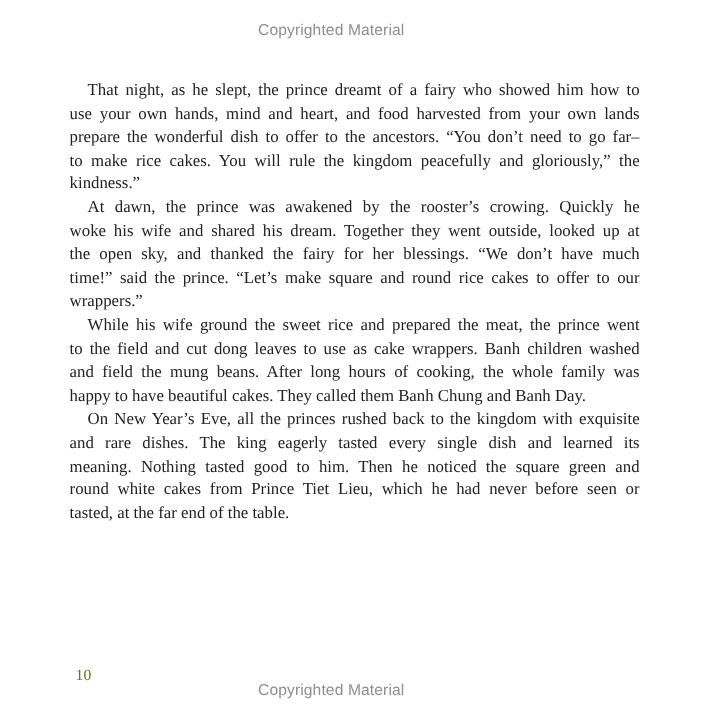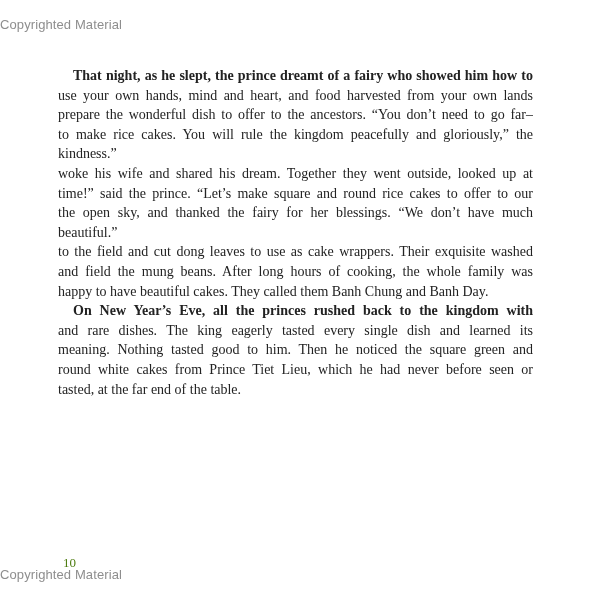--- a/index.html
+++ b/index.html
@@ -11,20 +11,21 @@
     width: 600px;
     height: 600px;
     background: #ffffff;
     overflow: hidden;
     font-family: "Liberation Serif", serif;
   }
   .notice {
     position: absolute;
     left: 0;
     width: 552px;
+    text-align: center;
     font-family: "Liberation Sans", sans-serif;
     font-size: 13px;
     color: #8e8e8e;
     letter-spacing: 0.1px;
   }
   .notice.top { top: 17px; }
   .notice.bottom { top: 567px; }
   .body-text {
     position: absolute;
     left: 58px;
@@ -36,21 +37,21 @@
     color: #222222;
   }
   .line {
     text-align: justify;
     text-align-last: justify;
     white-space: normal;
     overflow: hidden;
     height: 19.6px;
   }
   .line.end { text-align-last: left; }
-  .line.indent { text-indent: 15px; font-weight: bold; }
+  .line.indent { text-indent: 15px; }
   .page-number {
     position: absolute;
     left: 63px;
     top: 555px;
     font-family: "Liberation Serif", serif;
     font-size: 13px;
     color: #4d7c0f;
   }
 </style>
 </head>
@@ -58,25 +59,27 @@
 
 <div class="page">
   <div class="notice top">Copyrighted Material</div>
 
   <div class="body-text">
       <div class="line indent">That night, as he slept, the prince dreamt of a fairy who showed him how to</div>
       <div class="line">use your own hands, mind and heart, and food harvested from your own lands</div>
       <div class="line">prepare the wonderful dish to offer to the ancestors. “You don’t need to go far–</div>
       <div class="line">to make rice cakes. You will rule the kingdom peacefully and gloriously,” the</div>
       <div class="line end">kindness.”</div>
+      <div class="line indent">At dawn, the prince was awakened by the rooster’s crowing. Quickly he</div>
       <div class="line">woke his wife and shared his dream. Together they went outside, looked up at</div>
+      <div class="line">the open sky, and thanked the fairy for her blessings. “We don’t have much</div>
       <div class="line">time!” said the prince. “Let’s make square and round rice cakes to offer to our</div>
-      <div class="line">the open sky, and thanked the fairy for her blessings. “We don’t have much</div>
-      <div class="line end">beautiful.”</div>
-      <div class="line">to the field and cut dong leaves to use as cake wrappers. Their exquisite washed</div>
+      <div class="line end">wrappers.”</div>
+      <div class="line indent">While his wife ground the sweet rice and prepared the meat, the prince went</div>
+      <div class="line">to the field and cut dong leaves to use as cake wrappers. Banh children washed</div>
       <div class="line">and field the mung beans. After long hours of cooking, the whole family was</div>
       <div class="line end">happy to have beautiful cakes. They called them Banh Chung and Banh Day.</div>
       <div class="line indent">On New Year’s Eve, all the princes rushed back to the kingdom with exquisite</div>
       <div class="line">and rare dishes. The king eagerly tasted every single dish and learned its</div>
       <div class="line">meaning. Nothing tasted good to him. Then he noticed the square green and</div>
       <div class="line">round white cakes from Prince Tiet Lieu, which he had never before seen or</div>
       <div class="line end">tasted, at the far end of the table.</div>
     </div>
 
   <div class="page-number">10</div>

